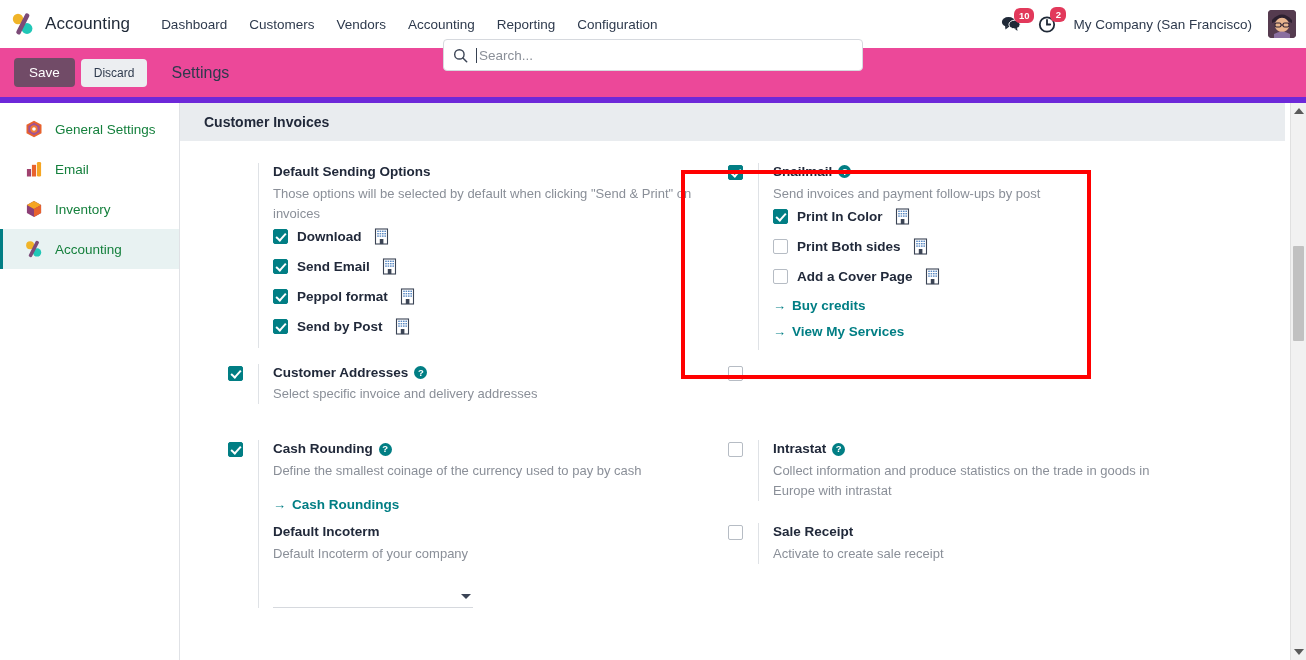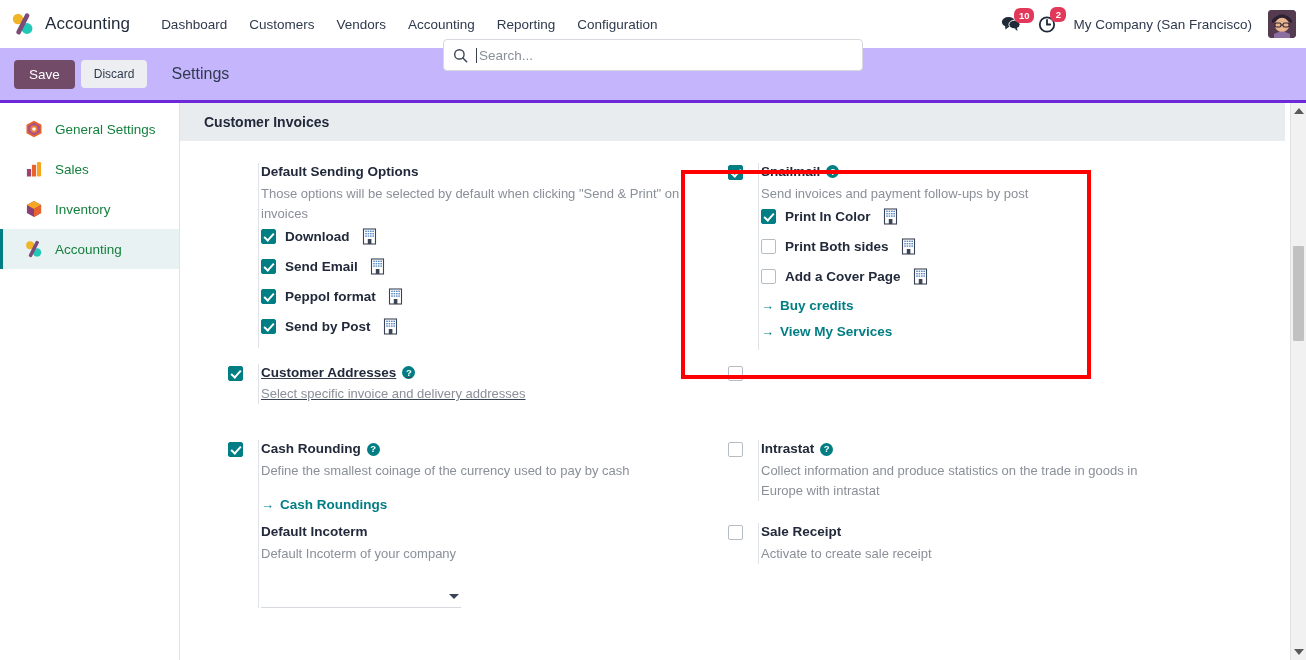--- a/index.html
+++ b/index.html
@@ -65,23 +65,23 @@
     width: 28px; height: 28px; border-radius: 4px;
     background: #5e3a57; overflow:hidden; cursor:pointer;
     display:flex; align-items:flex-end; justify-content:center;
   }
 
   
   .ctrlbar {
     height: 55px;
     display: flex; align-items: center;
     padding: 0 12px 0 14px;
-    background: #c4b5fd;
+    background: #ec4899;
     position: relative;
-    border-bottom: 3px solid #6d28d9;
+    border-bottom: 6px solid #6d28d9;
   }
   .btn-save {
     background: #714B67; color:#fff;
     border: none;
     font-size: 13.5px;
     padding: 7px 15px;
     border-radius: 4px;
     cursor: pointer;
     font-family: inherit;
   }
@@ -181,21 +181,21 @@
     gap: 0;
   }
   .col.right { margin-left: 0; }
 
   .cb-col {
     width: 30px; flex:0 0 30px;
     display:flex; justify-content:flex-start; padding-top:2px;
   }
   .content-col {
     border-left: 1px solid #dfe2e6;
-    padding-left: 2px;
+    padding-left: 14px;
     flex: 1 1 auto;
   }
 
   
   .cb {
     width: 15px; height: 15px;
     border: 1px solid #b6bcc4;
     border-radius: 2px;
     background:#fff;
     display:inline-block;
@@ -400,21 +400,21 @@
         <circle cx="12" cy="12" r="2.2" fill="#fff"></circle>
       </svg>
       <span>General Settings</span>
     </div>
     <div class="side-item">
       <svg class="side-icon" viewBox="0 0 24 24">
         <rect x="3.5" y="12" width="5" height="9" fill="#a0426f"></rect>
         <rect x="9.5" y="7" width="5" height="14" fill="#e8622d"></rect>
         <rect x="15.5" y="3.5" width="5" height="17.5" rx="1.6" fill="#f5a623"></rect>
       </svg>
-      <span>Sales</span>
+      <span>Email</span>
     </div>
     <div class="side-item">
       <svg class="side-icon" viewBox="0 0 24 24">
         <polygon points="12,2.5 20.5,7.2 20.5,16.8 12,21.5 3.5,16.8 3.5,7.2" fill="#8c3f76"></polygon>
         <polygon points="12,2.5 20.5,7.2 12,12 3.5,7.2" fill="#f5a623"></polygon>
         <polygon points="12,12 20.5,7.2 20.5,16.8 12,21.5" fill="#e8622d"></polygon>
       </svg>
       <span>Inventory</span>
     </div>
     <div class="side-item active">
@@ -634,21 +634,21 @@
                   <span class="arrow">→</span>
                   <span>View My Services</span>
                 </span>
               </div>
 
             </div>
           </div>
         </div>
       </div>
 
-      <div class="row" style="margin-top:14px;text-decoration:underline;">
+      <div class="row" style="margin-top:14px;">
         <div class="col">
           <div class="cb-col">
             <span class="cb checked"></span>
           </div>
           <div class="content-col">
             <div class="opt-title">
               <span>Customer Addresses</span>
               <span class="help-icon">?</span>
             </div>
             <div class="opt-desc">Select specific invoice and delivery addresses</div>

